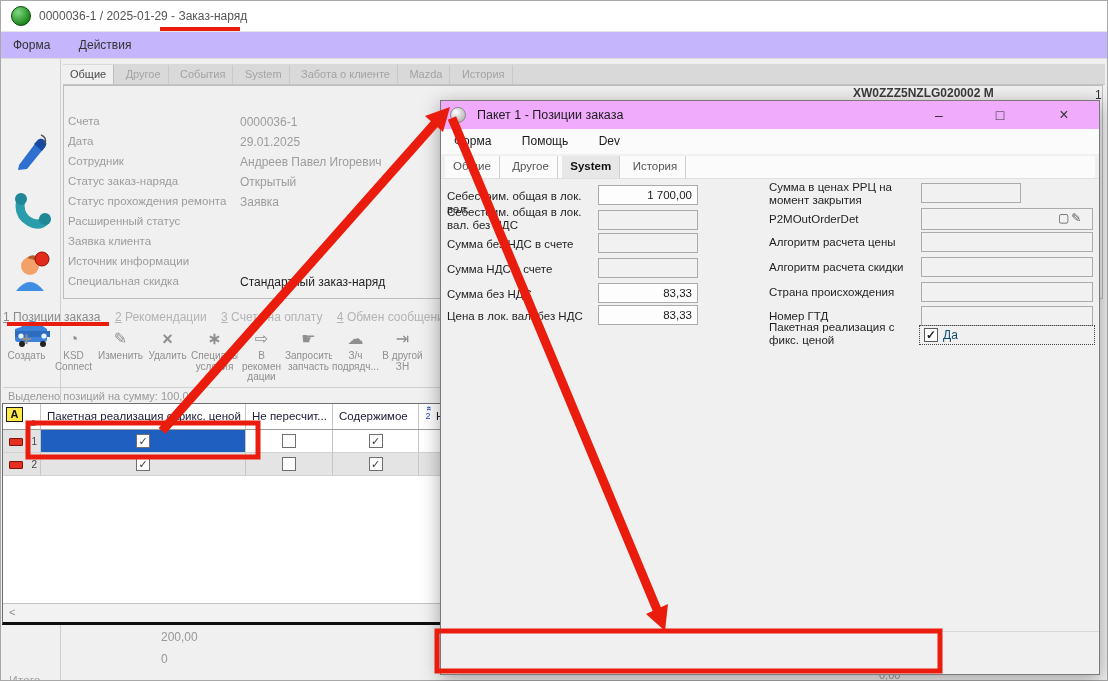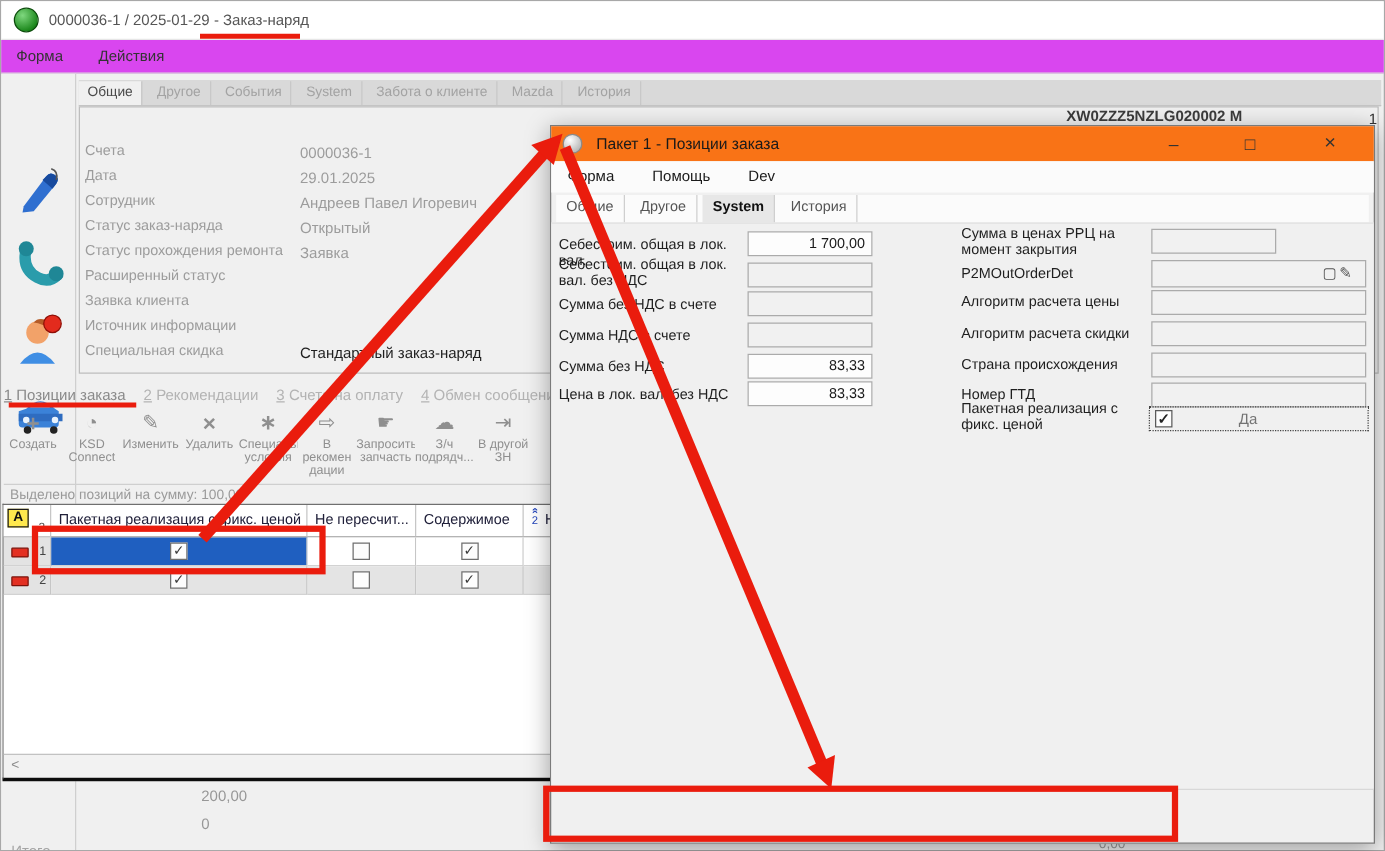--- a/index.html
+++ b/index.html
@@ -9,21 +9,21 @@
     font-family:"Liberation Sans", sans-serif; background:#f0f0f0;
     -webkit-font-smoothing:antialiased;
   }
 
   
   .main-window { position:absolute; inset:0; background:#f0f0f0; border:1px solid #a8a8a8; }
   .titlebar { position:absolute; left:0; top:0; right:0; height:31px; background:#ffffff; border-bottom:1px solid #e6e6e6; }
   .app-icon { position:absolute; left:10px; top:5px; width:20px; height:20px; border-radius:50%;
     background: radial-gradient(circle at 34% 30%, #7fd87f, #1f8a1f 70%, #0c5a0c); border:1px solid #0a4a0a; }
   .title-text { position:absolute; left:38px; top:8px; font-size:12px; color:#555; white-space:nowrap; }
-  .menubar { position:absolute; left:0; top:31px; right:0; height:27px; background:#d946ef; border-bottom:1px solid #dcdcdc; }
+  .menubar { position:absolute; left:0; top:31px; right:0; height:27px; background:#c4b5fd; border-bottom:1px solid #dcdcdc; }
   .menu-item { display:inline-block; padding:6px 12px 0 12px; font-size:12px; color:#333; height:100%; }
 
   
   .sidebar { position:absolute; left:0; top:58px; bottom:0; width:60px; background:#f0f0f0; border-right:1px solid #cfcfcf; }
   .side-btn { position:absolute; left:12px; width:38px; height:42px; cursor:pointer; }
 
   
   .tabstrip { position:absolute; left:62px; top:63px; right:2px; height:21px; background:#d9d9d9; border-bottom:1px solid #c4c4c4; white-space:nowrap; overflow:hidden; }
   .tab { display:inline-block; height:21px; padding:3px 7px 0 7px; font-size:11px; color:#a3a3a3; border-right:1px solid #c8c8c8; background:#d9d9d9; }
   .tab.active { background:#f0f0f0; color:#4a4a4a; border-right:1px solid #bdbdbd; }
@@ -87,40 +87,40 @@
   .hscroll-arrow { position:absolute; left:6px; top:2px; font-size:11px; color:#8a8a8a; }
 
   .total-row { position:absolute; left:8px; width:430px; height:20px; }
   .total-label { position:absolute; left:0; top:0; font-size:12px; color:#a5a5a5;margin-top:44px; }
   .total-value { position:absolute; left:152px; top:0; font-size:12px; color:#979797; }
   .hidden-value { position:absolute; left:878px; top:668px; font-size:11px; color:#9a9a9a; z-index:2; }
 
   
   .dialog { position:absolute; left:440px; top:100px; width:660px; height:575px; background:#f0f0f0;
     border:1px solid #7a7a7a; box-shadow:0 4px 18px rgba(0,0,0,0.35); z-index:10; }
-  .d-titlebar { position:absolute; left:0; top:0; right:0; height:28px; background:#f97316; }
+  .d-titlebar { position:absolute; left:0; top:0; right:0; height:28px; background:#f0abfc; }
   .d-icon { position:absolute; left:9px; top:6px; width:16px; height:16px; border-radius:50%;
     background: radial-gradient(circle at 35% 30%, #ffffff, #b9b9b9 75%, #8e8e8e); border:1px solid #8a8a8a; }
   .d-title { position:absolute; left:36px; top:7px; font-size:12.5px; color:#1a1a1a; white-space:nowrap; }
   .d-winbtn { position:absolute; top:2px; width:30px; height:24px; text-align:center; font-size:14px; color:#333; line-height:24px; cursor:pointer; }
   .d-menubar { position:absolute; left:0; top:28px; right:0; height:25px; background:#fbfbfb; }
   .d-menu-item { display:inline-block; padding:5px 13px 0 13px; font-size:12px; color:#1a1a1a; }
   .d-tabstrip { position:absolute; left:4px; top:55px; right:4px; height:22px; background:#fbfbfb; white-space:nowrap; }
   .d-tab { display:inline-block; height:22px; padding:4px 8px 0 8px; font-size:11.5px; color:#555; border-right:1px solid #cfcfcf; }
   .d-tab.active { background:#e7e7e7; color:#111; font-weight:bold; }
   .d-content { position:absolute; left:0; top:77px; right:0; bottom:43px; background:#f0f0f0; border-top:1px solid #e0e0e0; }
   .d-label { position:absolute; font-size:11.5px; color:#1f1f1f; line-height:13px; }
   .d-field { position:absolute; height:20px; border:1px solid #ababab; background:#f1f1f1;
     font-size:11.5px; color:#1a1a1a; text-align:right; padding:3px 5px 0 3px; }
   .d-field.filled { background:#fdfdfd; }
   .d-field-icons { position:absolute; right:3px; top:2px; font-size:12px; color:#555; letter-spacing:2px; }
   .d-flag-box { position:absolute; border:1px dotted #444; height:20px; display:flex; align-items:center; padding-left:4px; }
   .d-checkbox { width:14px; height:14px; background:#fdfdfd; border:1px solid #5a5a5a; font-size:12px; line-height:12px;
     text-align:center; color:#222; font-weight:bold; }
-  .d-flag-text { font-size:12px; color:#737373; padding-left:5px;margin-left:48px; }
+  .d-flag-text { font-size:12px; color:#0c4a6e; padding-left:5px; }
   .d-divider { position:absolute; left:0; right:0; bottom:42px; height:1px; background:#d8d8d8; }
   .d-buttonbar { position:absolute; left:0; right:0; bottom:0; height:42px; }
   .btn-content { position:absolute; left:3px; top:6px; width:489px; height:30px; background:linear-gradient(#eef3fc,#dbe4f6);
     border:1px solid #8fa4cb; border-radius:3px; font-size:12px; color:#1a1a1a; text-align:center; padding-top:8px; cursor:pointer; }
   .btn-ok { position:absolute; left:517px; top:9px; width:57px; height:26px; background:#e2eefb; border:1px solid #3f7cb5;
     border-radius:2px; font-size:12px; color:#111; text-align:center; padding-top:5px; cursor:pointer; }
   .btn-cancel { position:absolute; left:585px; top:9px; width:62px; height:26px; background:#fdfdfd; border:1px solid #8c8c8c;
     border-radius:2px; font-size:12px; color:#111; text-align:center; padding-top:5px; cursor:pointer; }
 
   

